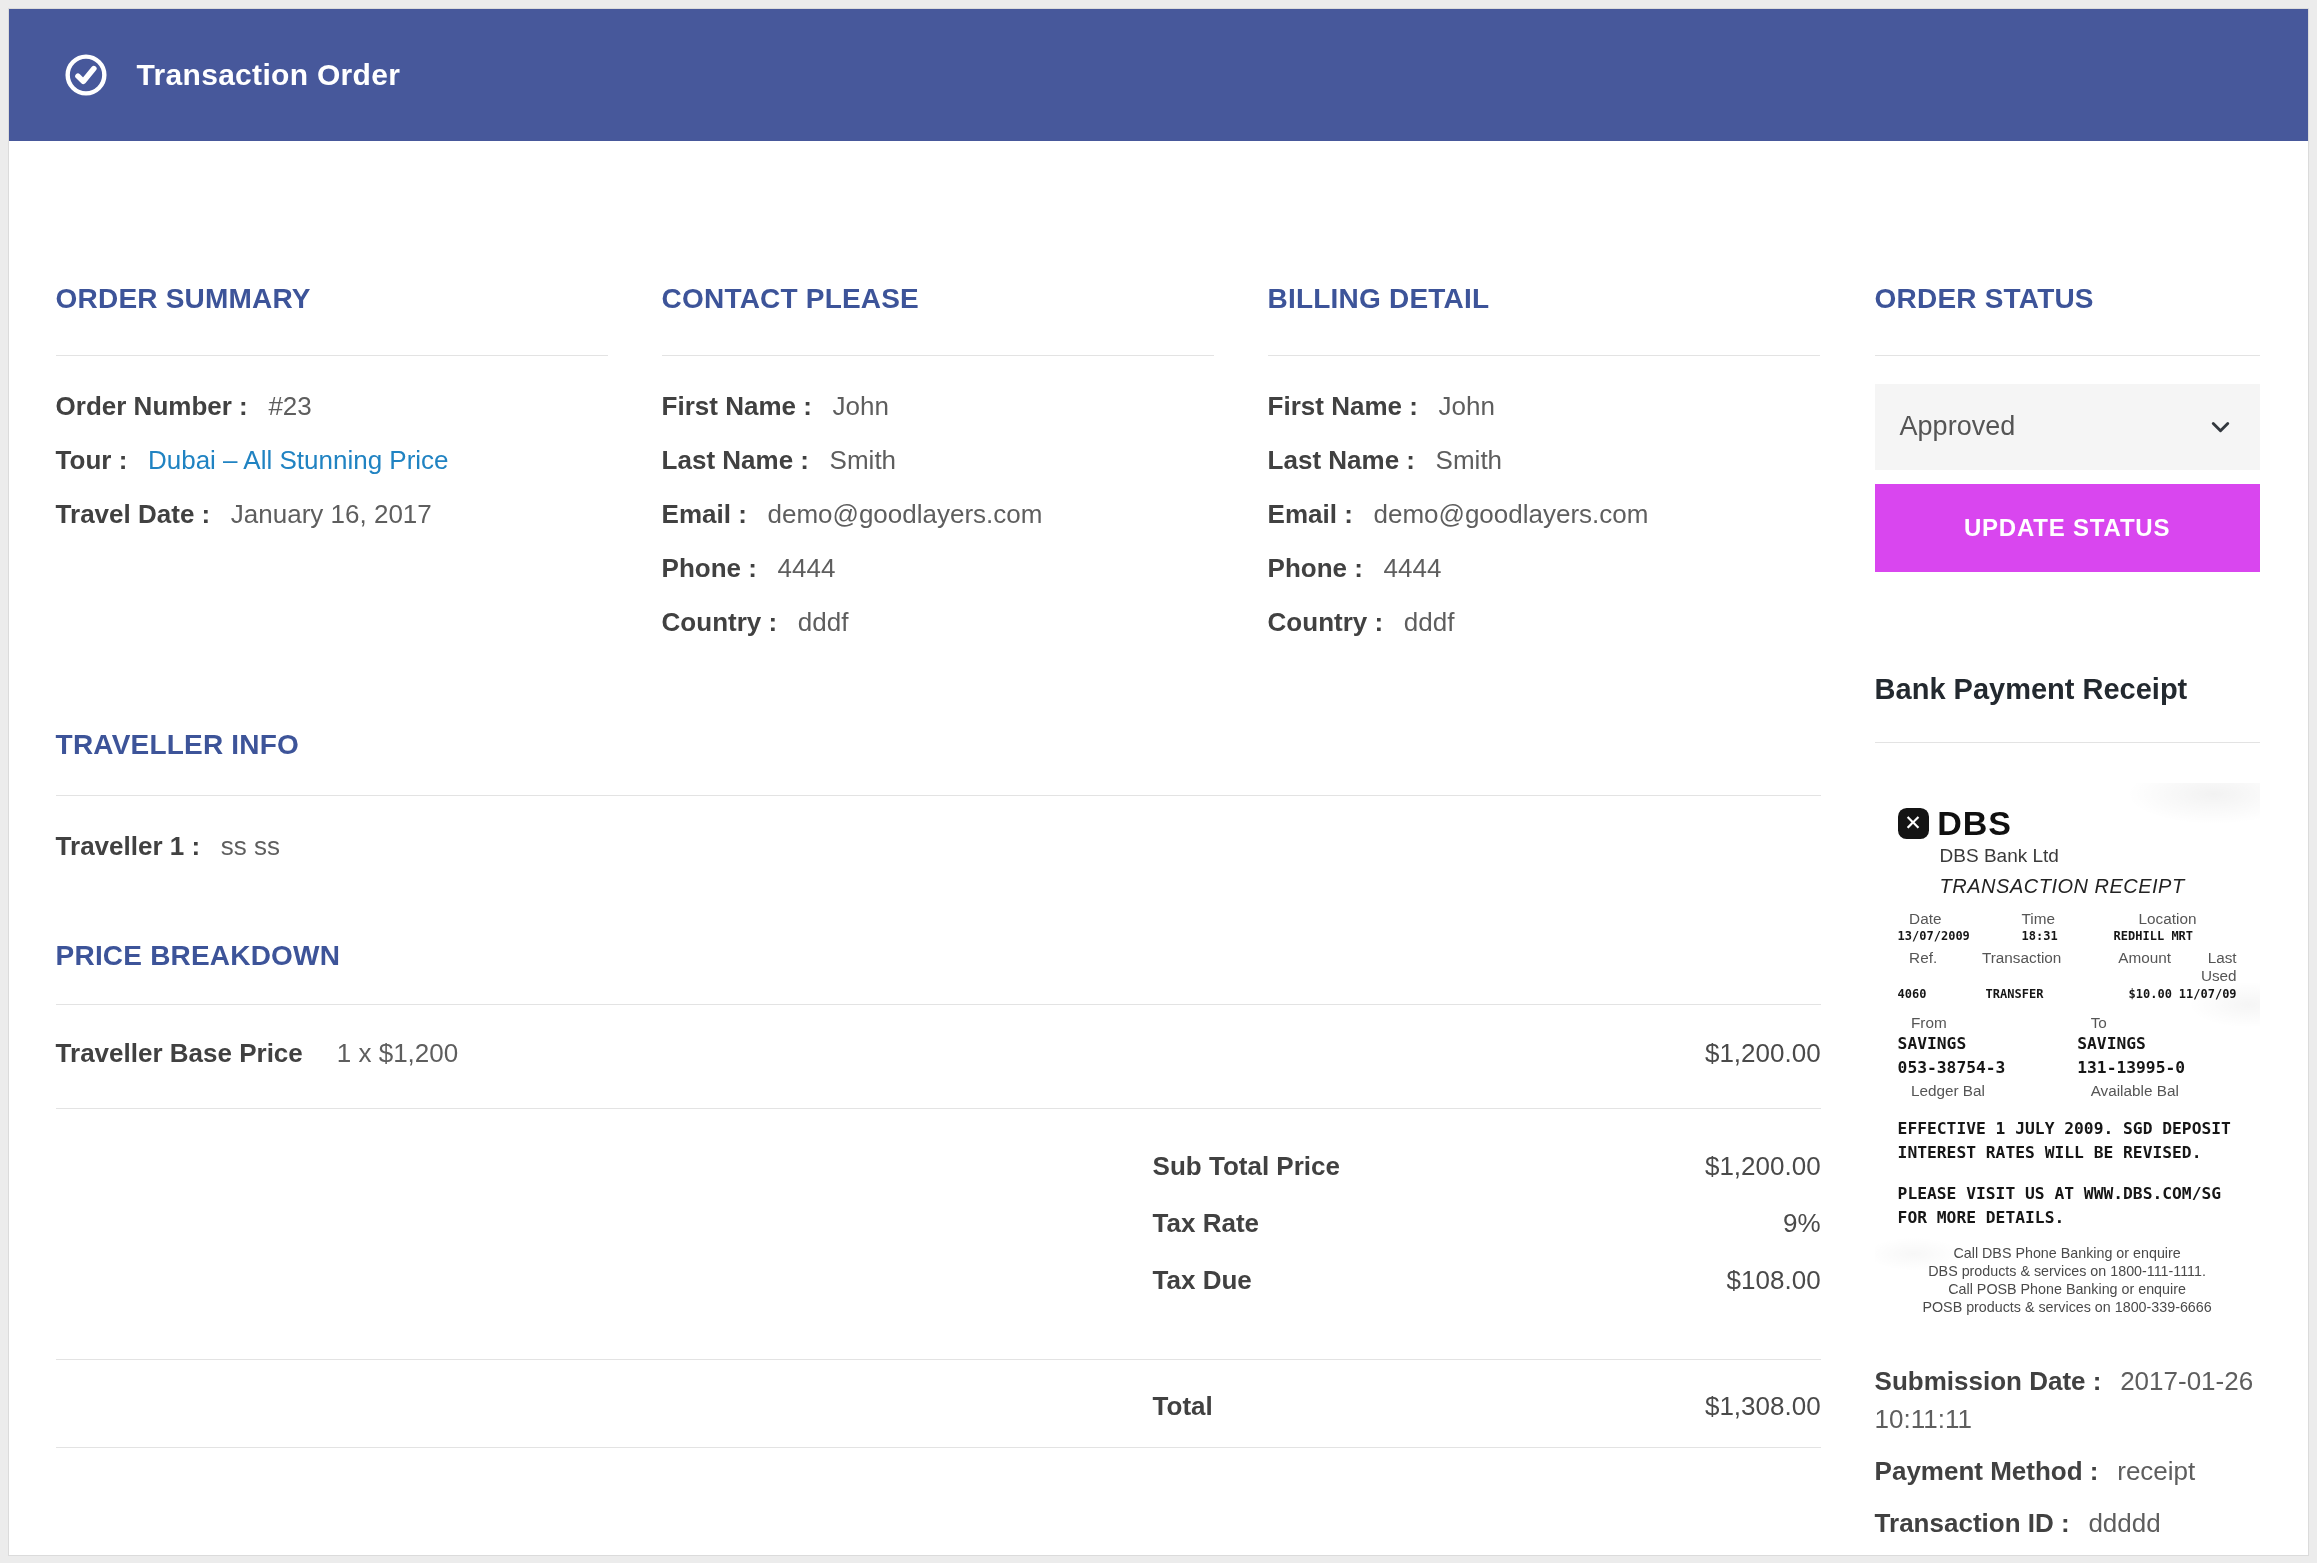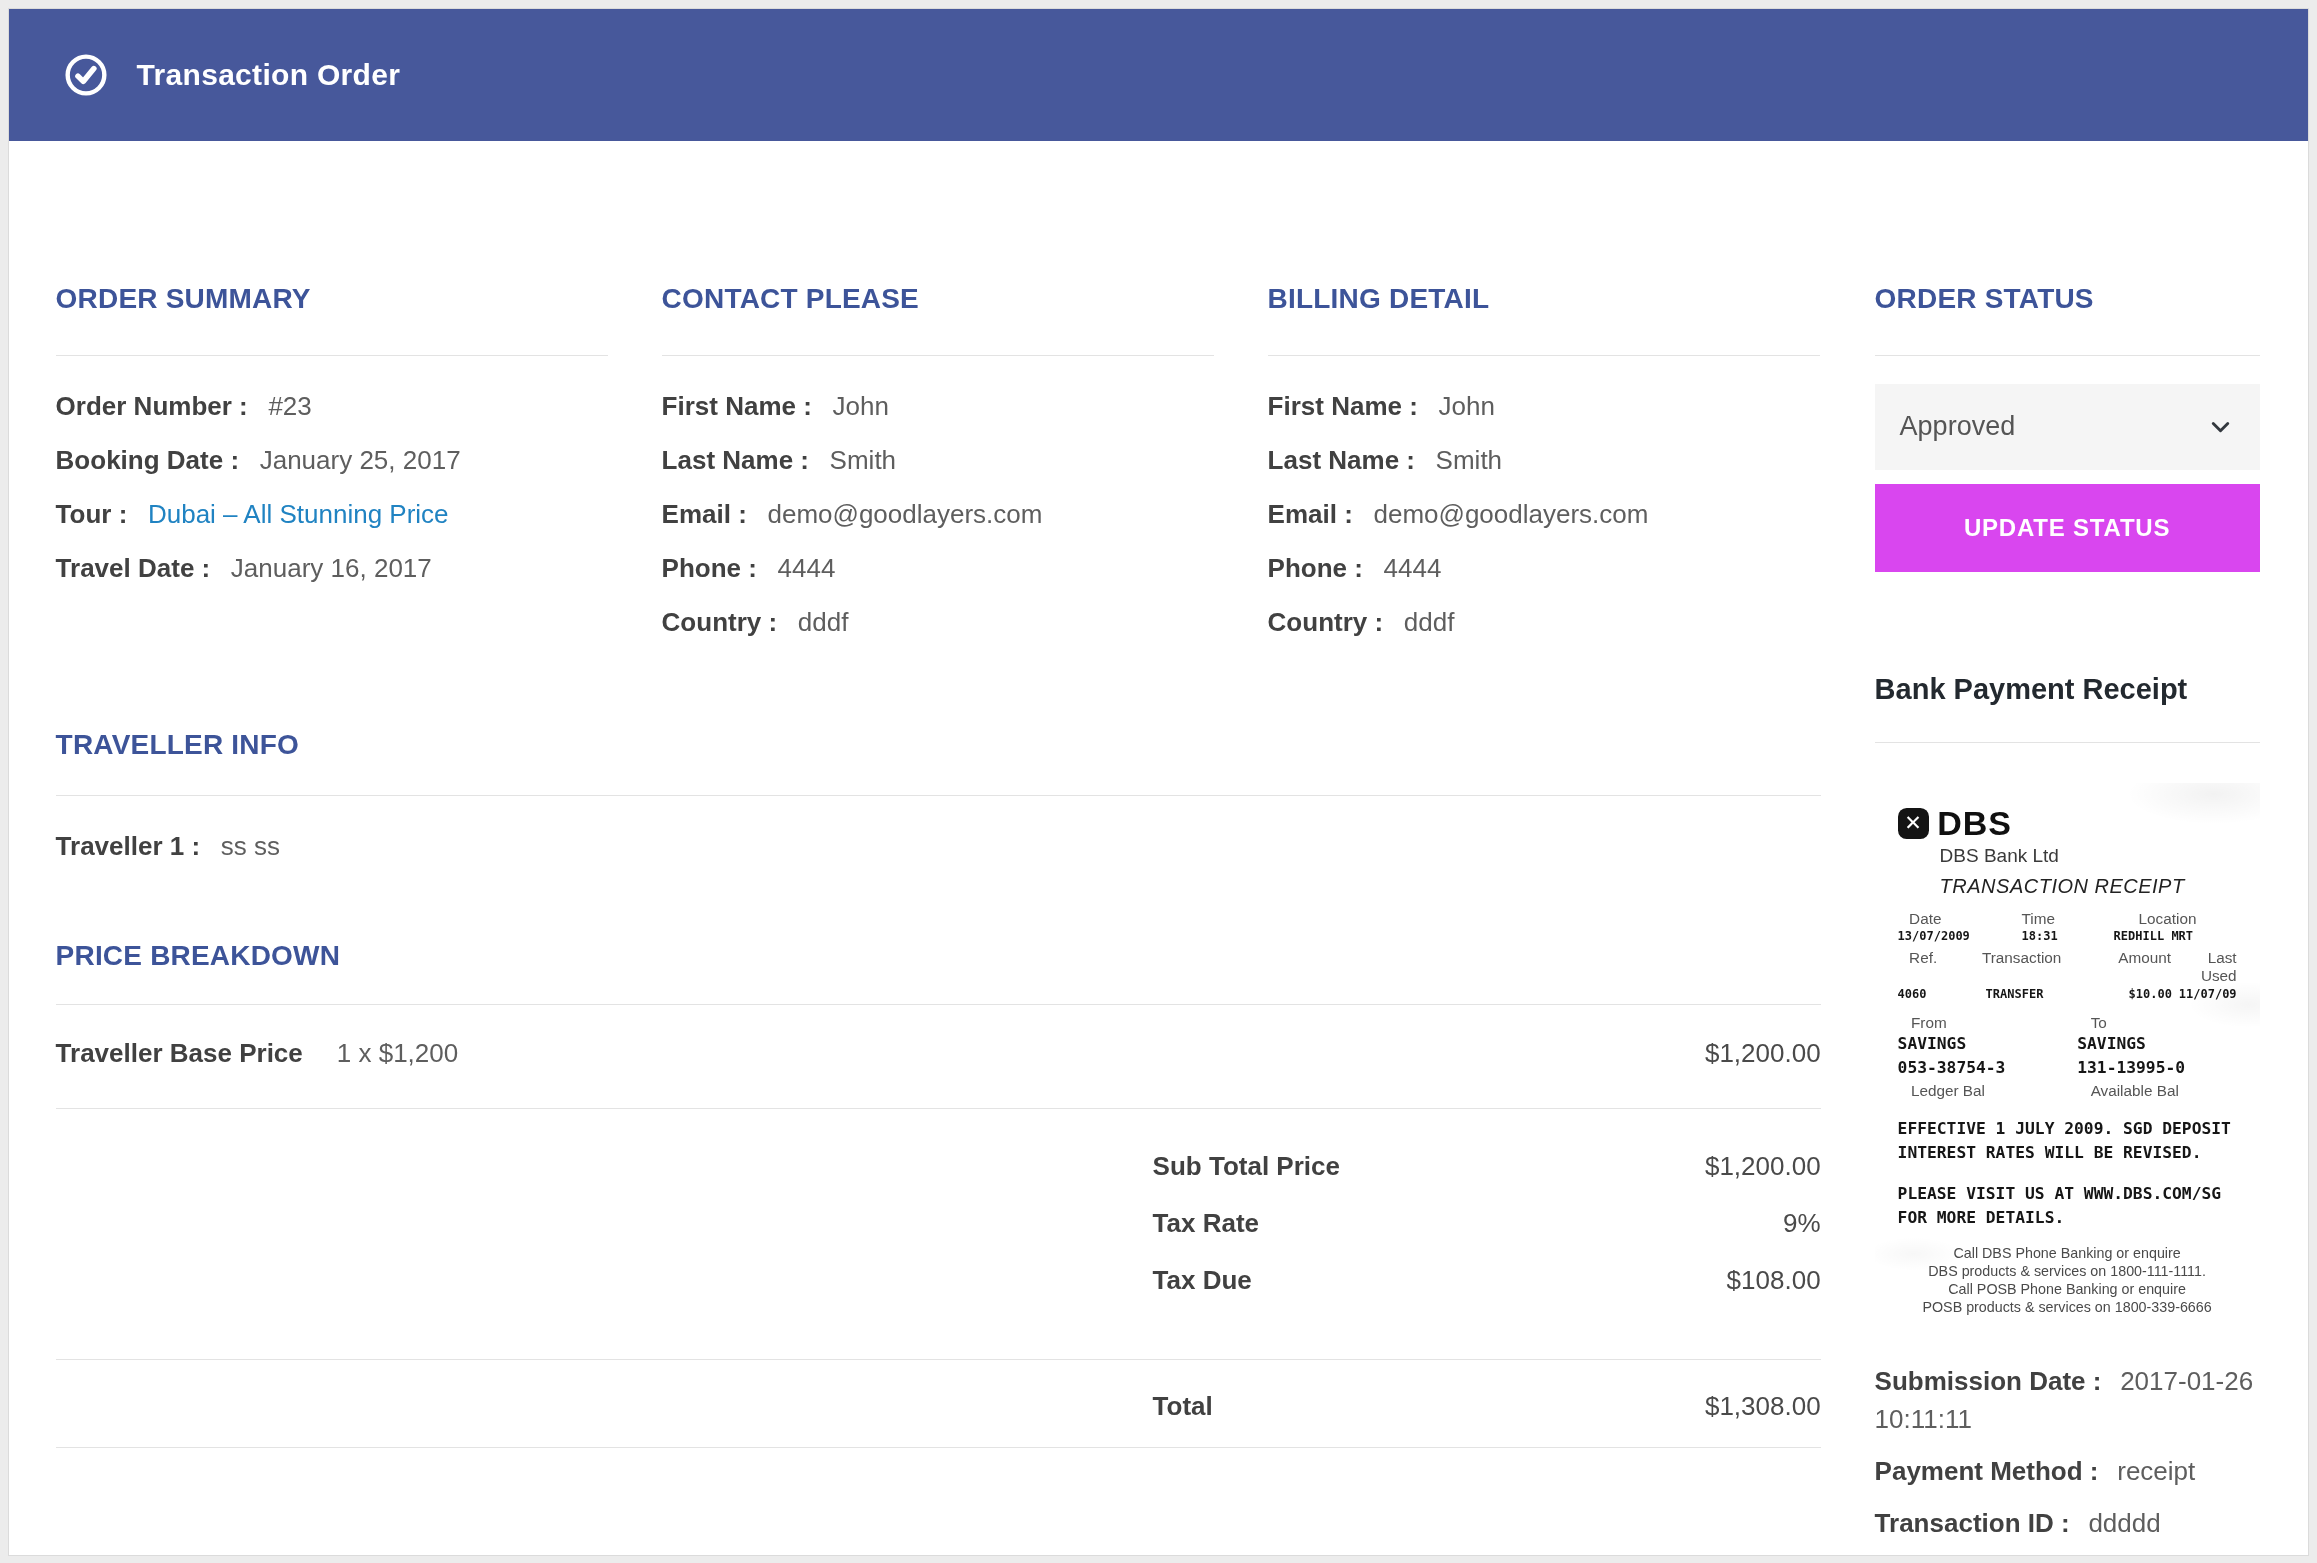--- a/index.html
+++ b/index.html
@@ -156,24 +156,20 @@
 
         <div>
           <h2 class="section-heading">ORDER SUMMARY</h2>
           <div class="divider"></div>
           <div class="kv-rows">
             <div class="kv-row">
               <span class="kv-label">Order Number :</span>
               <span class="kv-value">#23</span>
             </div>
             <div class="kv-row">
-              <span class="kv-label">Booking Date :</span>
-              <span class="kv-value">January 25, 2017</span>
-            </div>
-            <div class="kv-row">
               <span class="kv-label">Tour :</span>
               <a class="kv-value link" href="#">Dubai – All Stunning Price</a>
             </div>
             <div class="kv-row">
               <span class="kv-label">Travel Date :</span>
               <span class="kv-value">January 16, 2017</span>
             </div>
           </div>
         </div>
 

